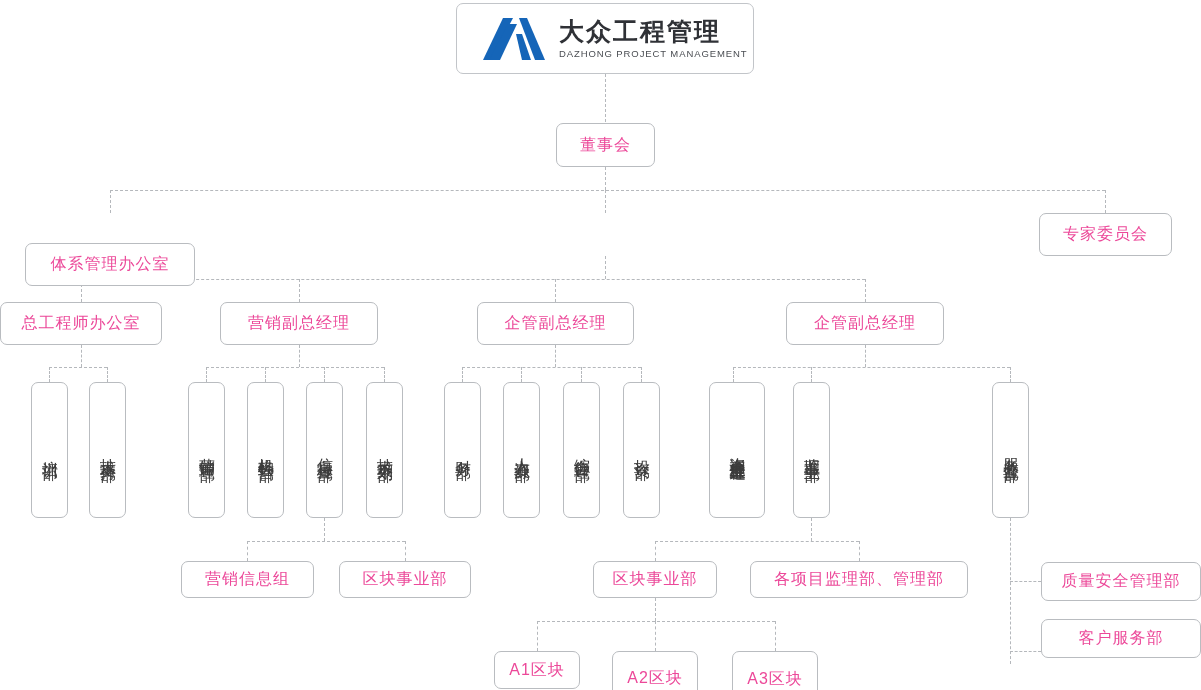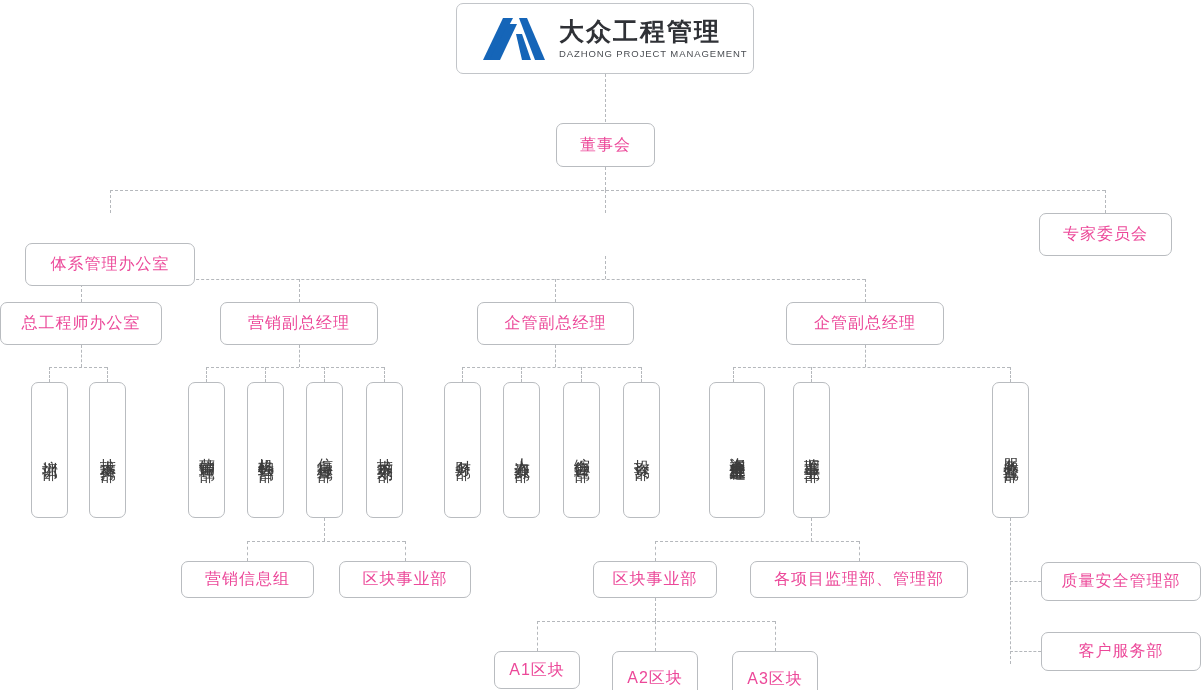--- a/index.html
+++ b/index.html
@@ -154,19 +154,19 @@
 
   <div class="vbox" style="left:992px;top:382px;width:37px;height:136px;">服务监督部</div>
 
   <div class="box" style="left:181px;top:561px;width:133px;height:37px;">营销信息组</div>
   <div class="box" style="left:339px;top:561px;width:132px;height:37px;">区块事业部</div>
 
   <div class="box" style="left:593px;top:561px;width:124px;height:37px;">区块事业部</div>
   <div class="box" style="left:750px;top:561px;width:218px;height:37px;">各项目监理部、管理部</div>
 
   <div class="box" style="left:1041px;top:562px;width:160px;height:39px;">质量安全管理部</div>
-  <div class="box" style="left:1041px;top:632px;width:160px;height:39px;">客户服务部</div>
+  <div class="box" style="left:1041px;top:619px;width:160px;height:39px;">客户服务部</div>
 
   <div class="box" style="left:494px;top:651px;width:86px;height:38px;">A1区块</div>
   <div class="box" style="left:612px;top:651px;width:86px;height:54px;">A2区块</div>
   <div class="box" style="left:732px;top:651px;width:86px;height:56px;">A3区块</div>
 
 </div>
 
 </body></html>

